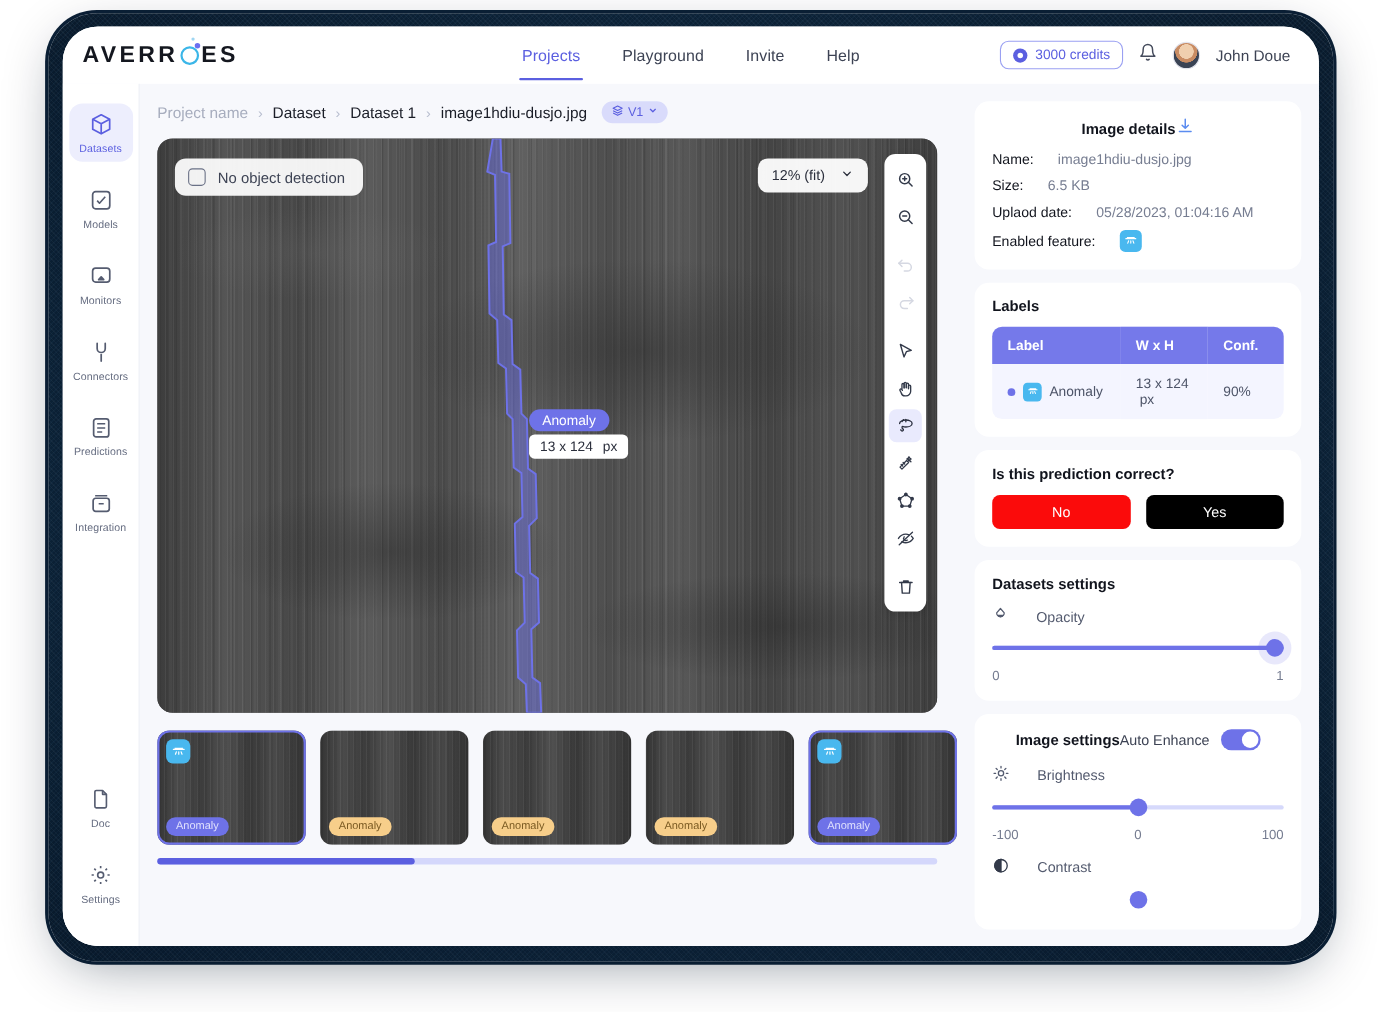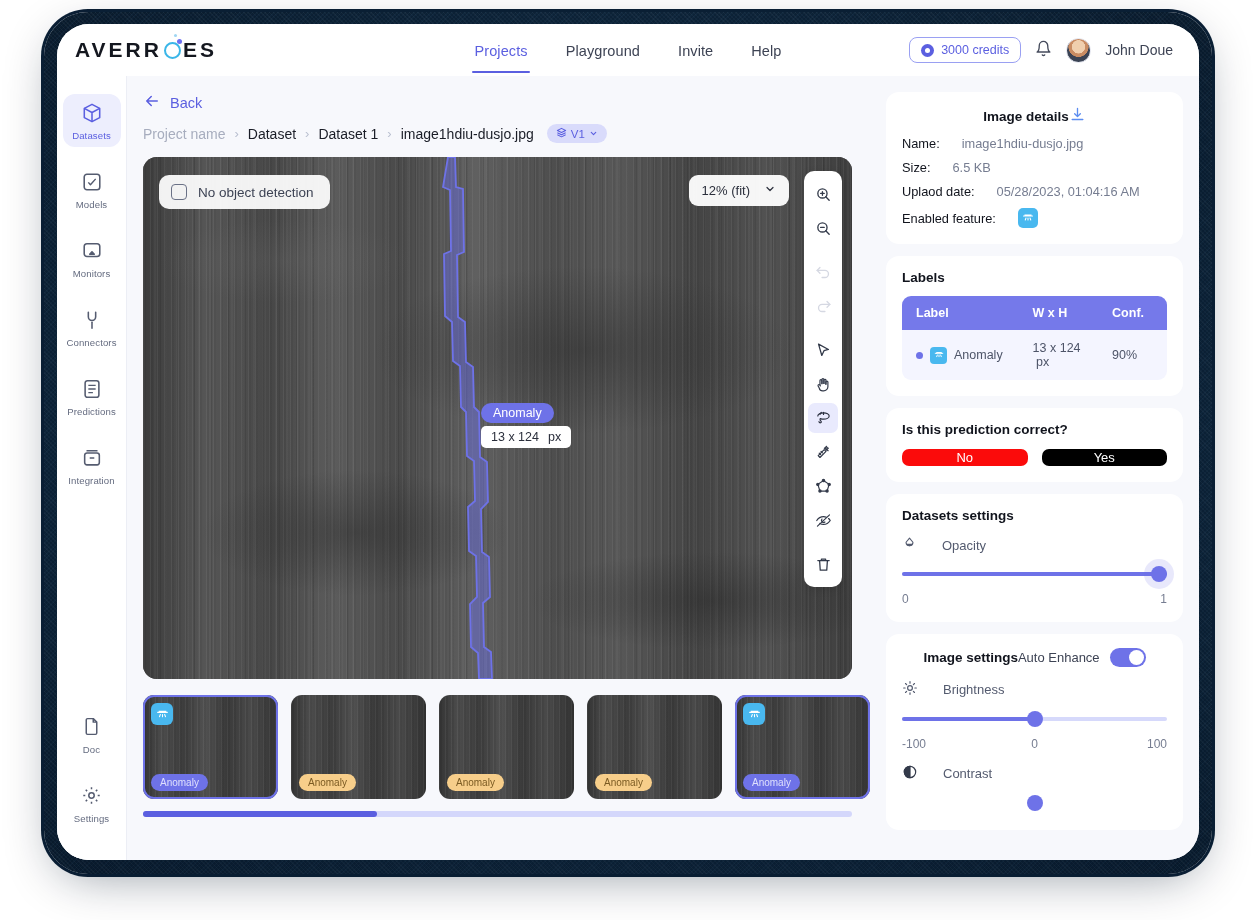--- a/index.html
+++ b/index.html
@@ -255,21 +255,21 @@
   table.labels td:last-child{ border-radius:0 0 9px 0; }
   .lbl-cell{ display:flex; align-items:center; gap:7px; }
   .lbl-dot{ width:7px;height:7px;border-radius:50%;background:#6e72e8;display:inline-block;}
   .feat-ico-xs{
     width:17px;height:17px;border-radius:4px;background:#49b8ef;
     display:inline-flex;align-items:center;justify-content:center;color:#fff;
   }
 
   .yn { display:flex; gap:14px; margin-top:12px; }
   .yn button {
-    flex:1 1 0; height:17px; border:0; border-radius:7px; color:#fff; font-size:13px;
+    flex:1 1 0; height:31px; border:0; border-radius:7px; color:#fff; font-size:13px;
     font-family:"Liberation Sans", sans-serif; cursor:pointer;
   }
   .btn-no { background:#fb0b0b; }
   .btn-yes { background:#000000; }
 
   .srow { display:flex; align-items:center; gap:25px; margin-top:13px; font-size:13px; color:#545b6f; }
   .slider { position:relative; height:22px; margin-top:9px; }
   .track { position:absolute; top:9px; left:0; right:0; height:4px; border-radius:3px; background:#d6d9fb; }
   .fill { position:absolute; top:9px; left:0; height:4px; border-radius:3px; background:#6e72e8; }
   .knob {
@@ -403,28 +403,20 @@
                 <path d="M12 2.6v2.3M12 19.1v2.3M21.4 12h-2.3M4.9 12H2.6M18.6 5.4l-1.6 1.6M7 17l-1.6 1.6M18.6 18.6 17 17M7 7 5.4 5.4"></path>
               </svg>
           </span>
           <span class="lbl">Settings</span>
         </div>
       </div>
 
       <div class="main">
 
         <div class="canvas-col">
-          <div class="back">
-            <span>
-              <svg width="18" height="18" viewBox="0 0 24 24" fill="none" stroke="currentColor" stroke-width="2" stroke-linecap="round" stroke-linejoin="round">
-                  <path d="M19 12H5M11 18l-6-6 6-6"></path>
-                </svg>
-            </span>
-            <span>Back</span>
-          </div>
 
           <div class="crumbs">
             <span class="c muted">Project name</span>
             <span class="sep">›</span>
             <span class="c">Dataset</span>
             <span class="sep">›</span>
             <span class="c">Dataset 1</span>
             <span class="sep">›</span>
             <span class="c">image1hdiu-dusjo.jpg</span>
             <span class="vbadge">

